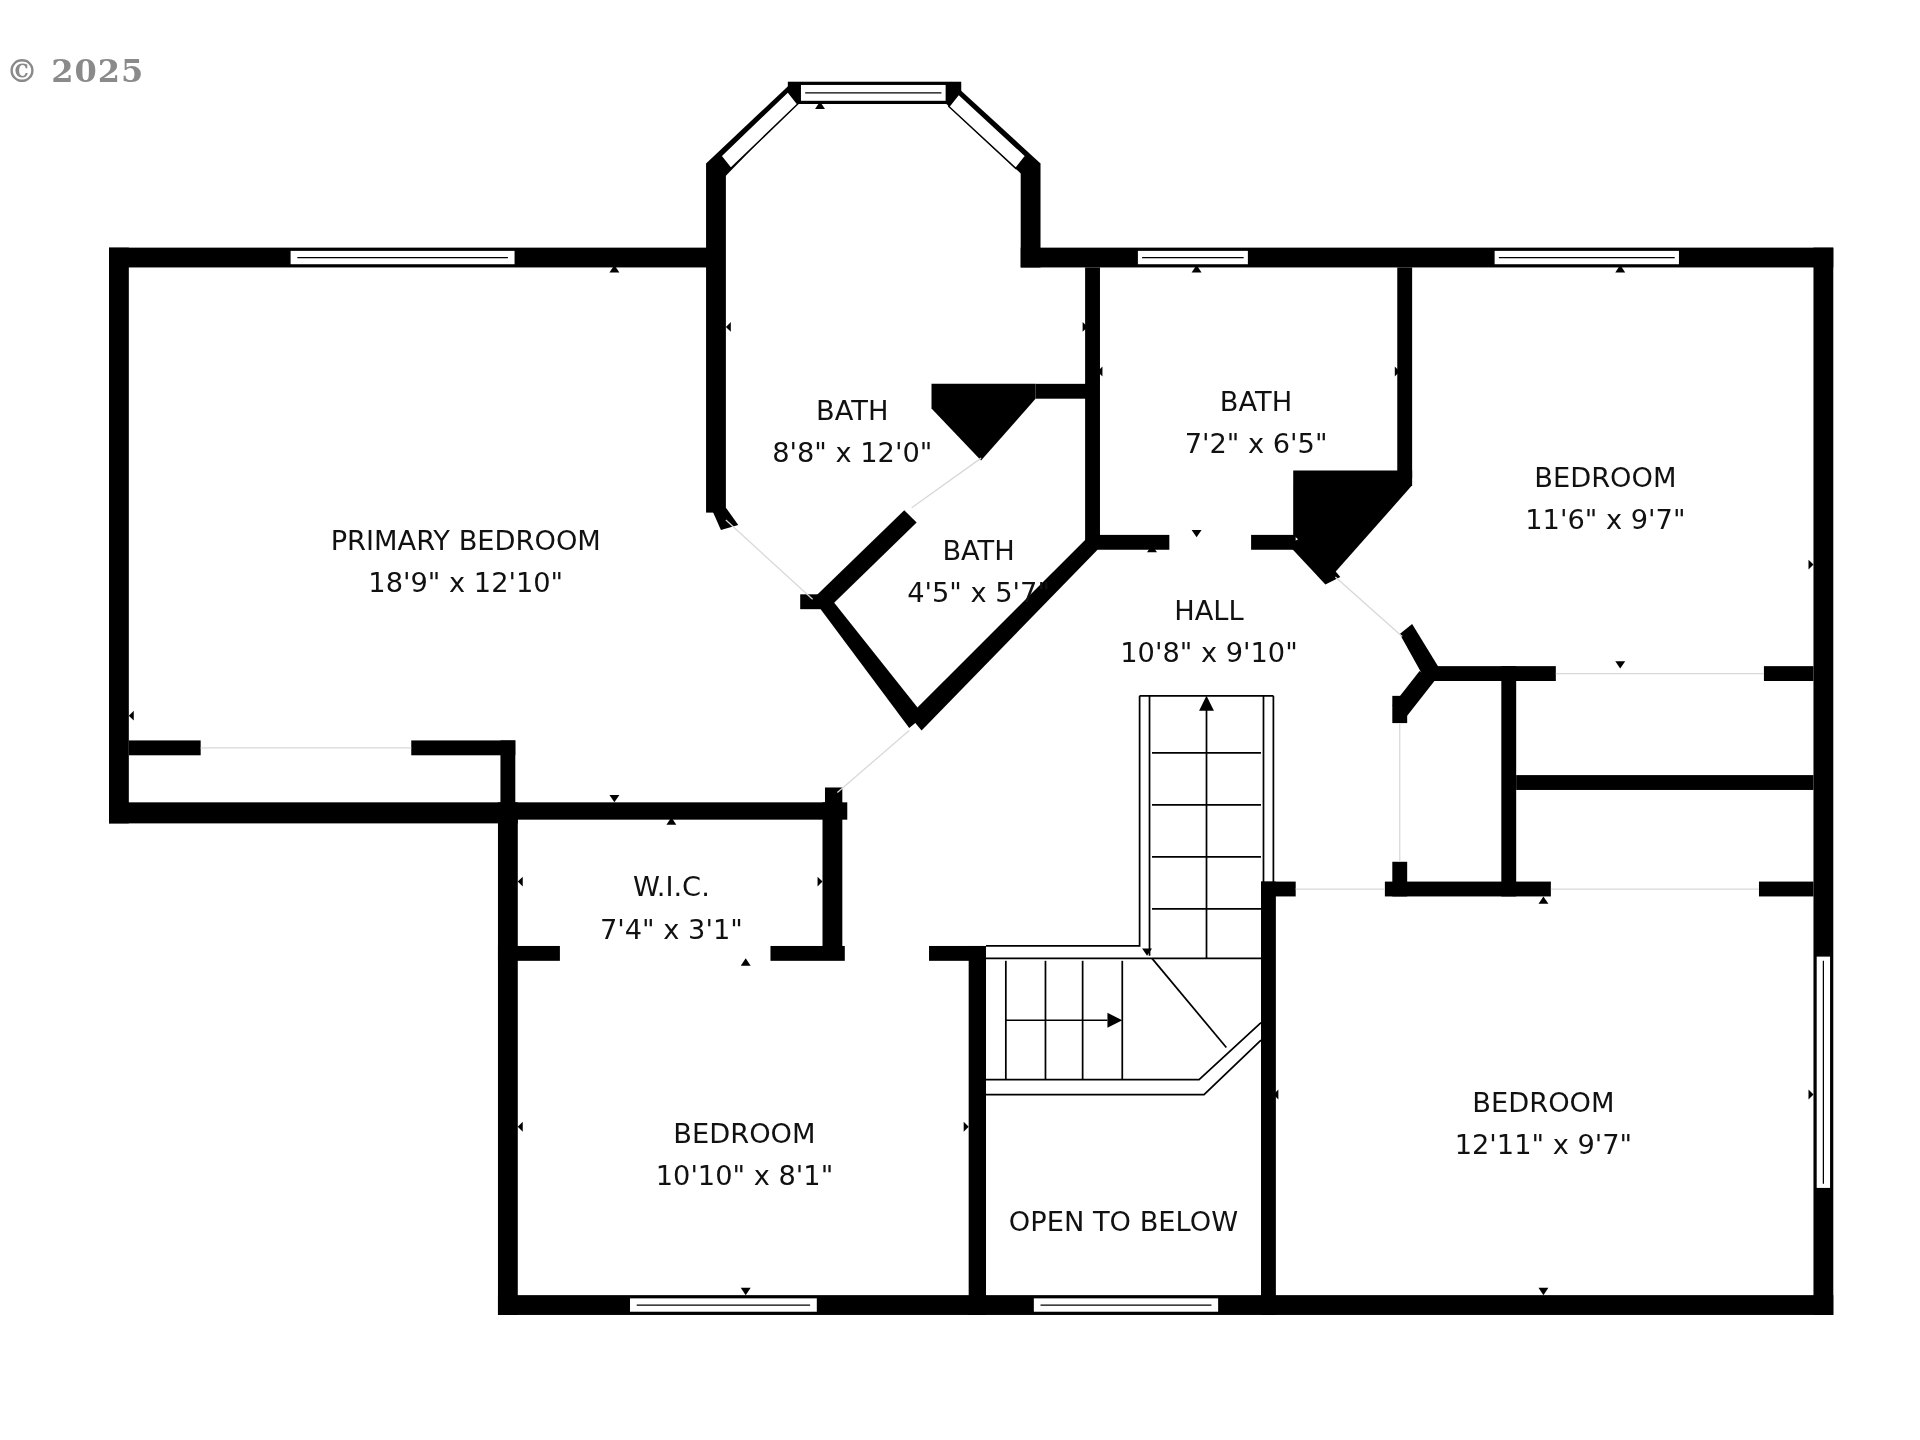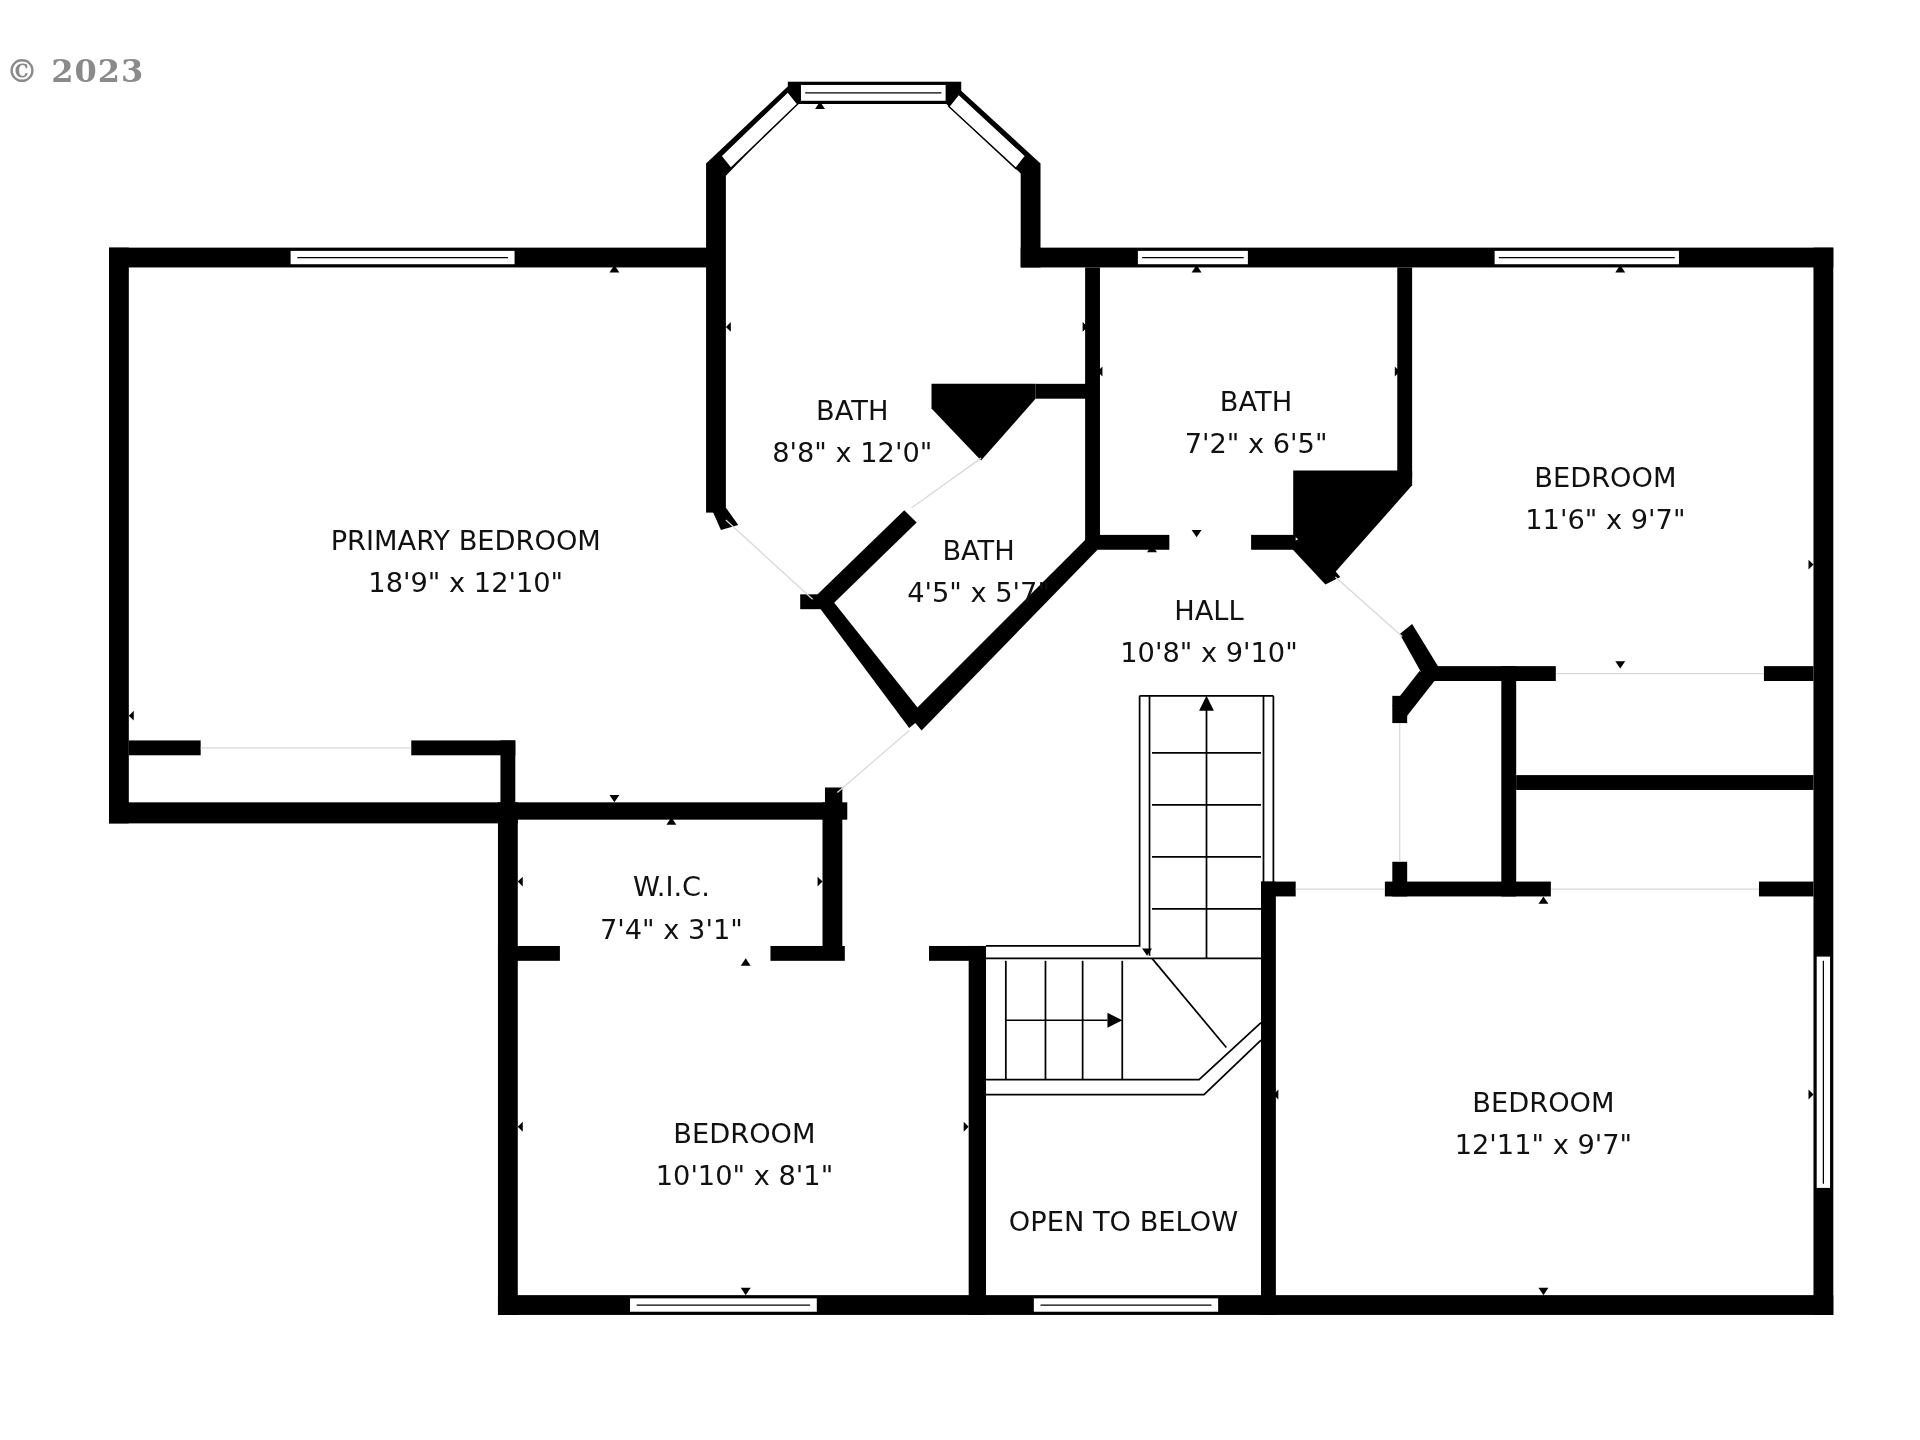--- a/index.html
+++ b/index.html
@@ -9,21 +9,21 @@
   .win { fill: #fff; stroke: #000; stroke-width: 1.2; }
   .doorgap { stroke: #d8d8d8; stroke-width: 1; fill: none; }
   .stair { fill: none; stroke: #000; stroke-width: 1.4; }
   .mark { fill: #000; }
   .lbl { font-family: "DejaVu Sans", "Liberation Sans", sans-serif; font-size: 22px; fill: #111; text-anchor: middle; letter-spacing: 0px; }
   .copy { position: absolute; left: 6px; top: 52px; font-family: "DejaVu Serif", serif; font-size: 32px; color: #8a8a8a; font-weight: bold; letter-spacing: 1px; }
 </style>
 </head>
 <body>
 
-<div class="copy">© 2023</div>
+<div class="copy">© 2025</div>
 
 <svg id="plan" viewBox="0 0 1550 1163" preserveAspectRatio="none" xmlns="http://www.w3.org/2000/svg">
   <g>
 
     <rect class="wall" x="88" y="200" width="488" height="16"></rect>
     <rect class="wall" x="88" y="200" width="16" height="465"></rect>
     <rect class="wall" x="88" y="648" width="330" height="17"></rect>
     <rect class="wall" x="104" y="598" width="58" height="12"></rect>
     <rect class="wall" x="332" y="598" width="84" height="12"></rect>
     <rect class="wall" x="404" y="598" width="12" height="60"></rect>

